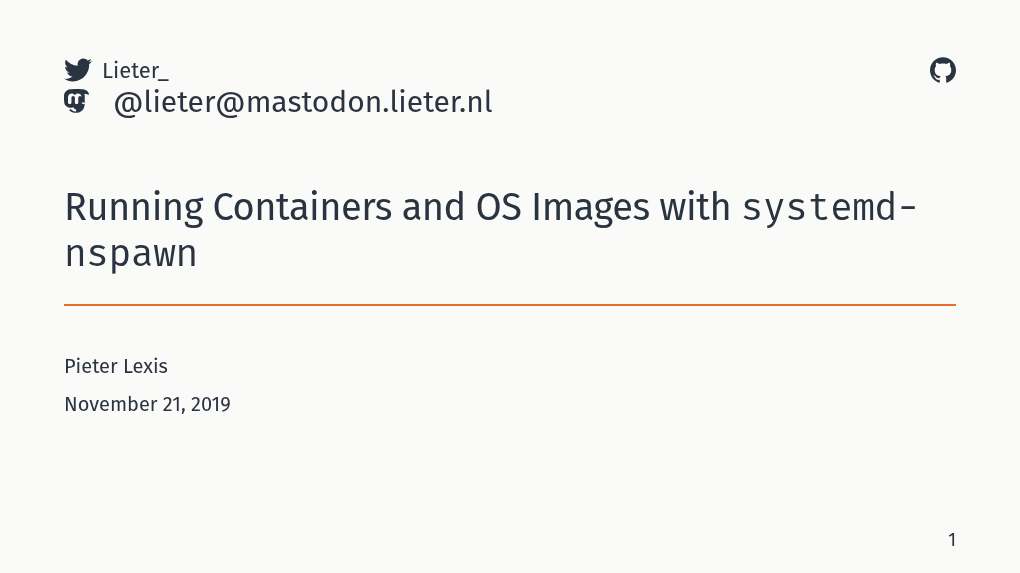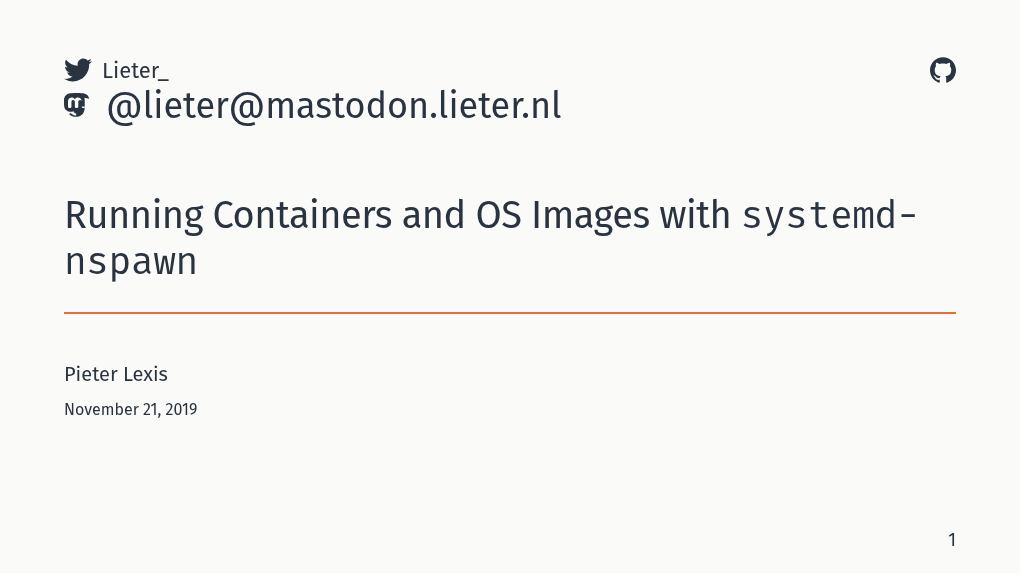--- a/index.html
+++ b/index.html
@@ -20,22 +20,22 @@
       color: #2a3340;
     }
     .header-left, .header-right {
       display: flex;
       align-items: center;
       gap: 10px;
     }
     .mastodon-row {
       display: flex;
       align-items: center;
-      gap: 16px;
-      font-size: 36px;
+      gap: 23px;
+      font-size: 30px;
       color: #2a3340;
       margin-bottom: 64px;
     }
     .title {
       font-size: 38px;
       font-weight: 400;
       color: #2a3340;
       letter-spacing: -0.5px;
       margin-bottom: 28px;
       margin-top: 8px;
@@ -49,21 +49,21 @@
       background: #e86d2f;
       border: none;
       margin-bottom: 48px;
     }
     .author {
       font-size: 20px;
       color: #2a3340;
       margin-bottom: 14px;
     }
     .date {
-      font-size: 16px;
+      font-size: 20px;
       color: #2a3340;
     }
     .page-num {
       position: absolute;
       bottom: 22px;
       right: 64px;
       font-size: 18px;
       color: #2a3340;
     }
     .icon { display: inline-flex; align-items: center; }

